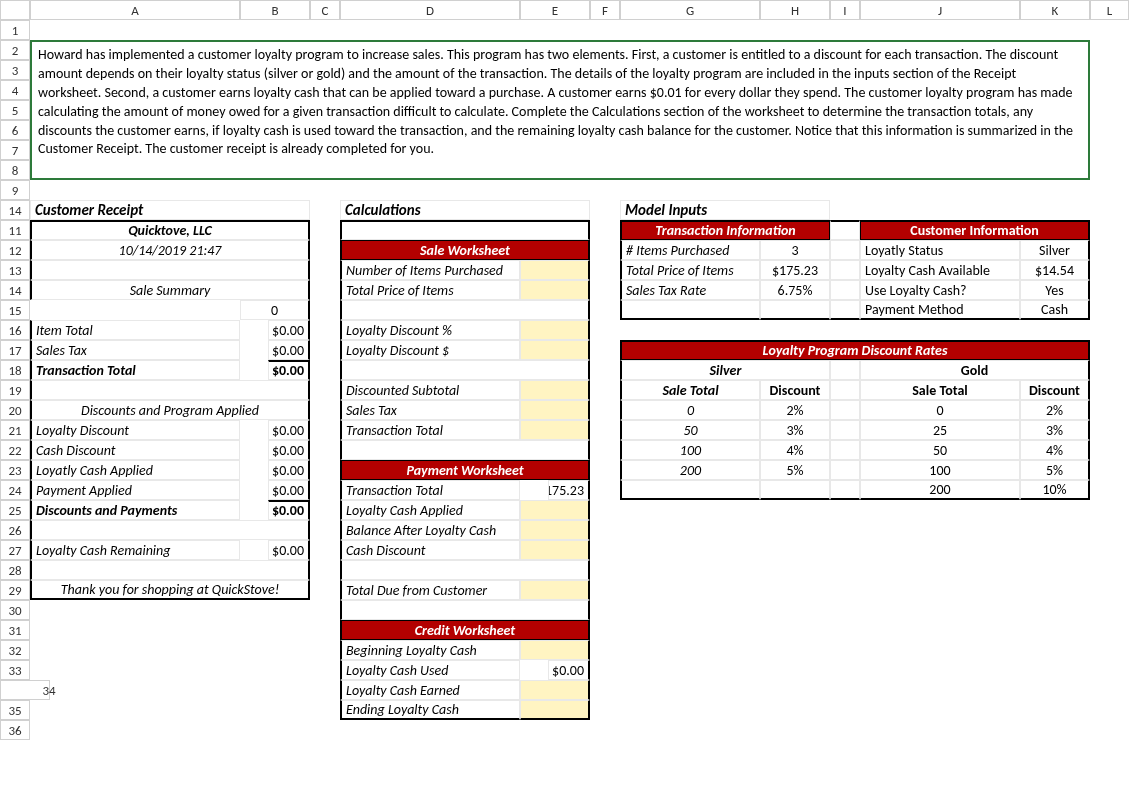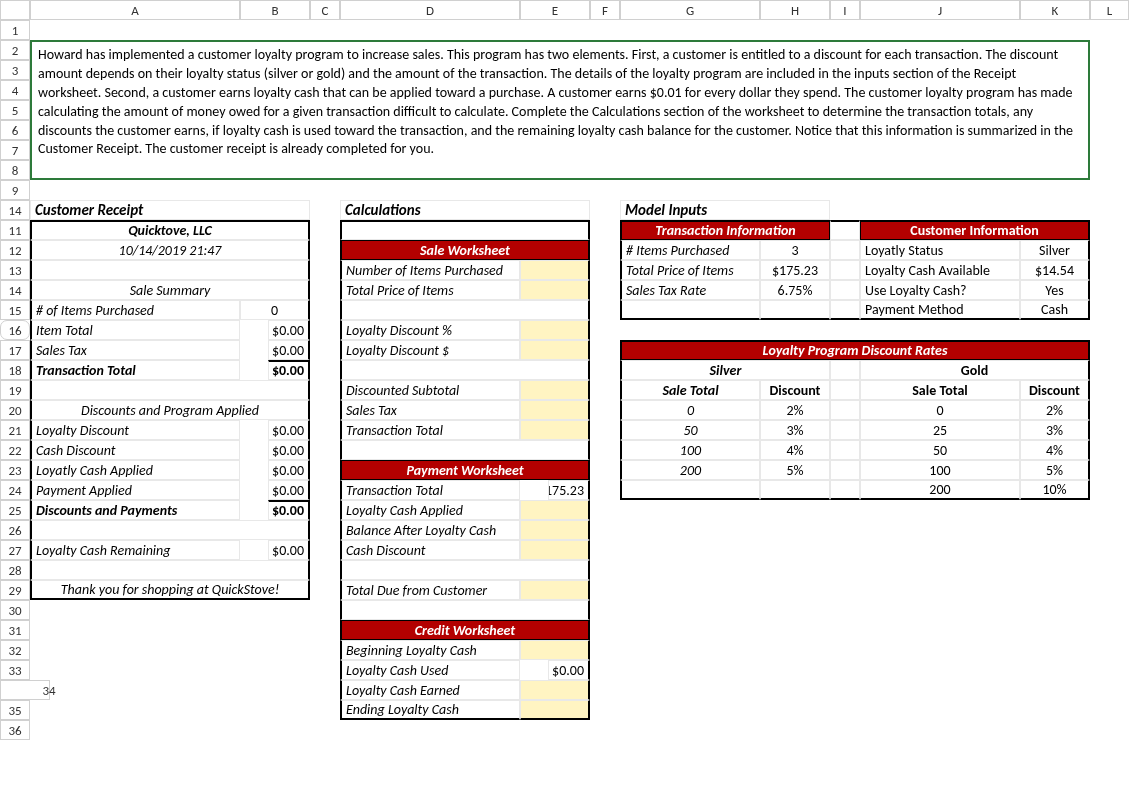--- a/index.html
+++ b/index.html
@@ -91,21 +91,20 @@
   <div class="instructions">Howard has implemented a customer loyalty program to increase sales. This program has two elements. First, a customer is entitled to a discount for each transaction. The discount amount depends on their loyalty status (silver or gold) and the amount of the transaction. The details of the loyalty program are included in the inputs section of the Receipt worksheet. Second, a customer earns loyalty cash that can be applied toward a purchase. A customer earns $0.01 for every dollar they spend. The customer loyalty program has made calculating the amount of money owed for a given transaction difficult to calculate. Complete the Calculations section of the worksheet to determine the transaction totals, any discounts the customer earns, if loyalty cash is used toward the transaction, and the remaining loyalty cash balance for the customer. Notice that this information is summarized in the Customer Receipt. The customer receipt is already completed for you.</div>
 
   <div class="cell section-title" style="grid-column:2/4;grid-row:11">Customer Receipt</div>
   <div class="cell section-title" style="grid-column:5/7;grid-row:11">Calculations</div>
   <div class="cell section-title" style="grid-column:8/10;grid-row:11">Model Inputs</div>
 
   <div class="cell center bold bL bR bT" style="grid-column:2/4;grid-row:12">Quicktove, LLC</div>
   <div class="cell center bL bR" style="grid-column:2/4;grid-row:13">10/14/2019 21:47</div>
   <div class="cell bL bR" style="grid-column:2/4;grid-row:14"></div>
   <div class="cell center italic bL bR" style="grid-column:2/4;grid-row:15">Sale Summary</div>
-  <div class="cell bL" style="grid-column:2;grid-row:16"># of Items Purchased</div>
   <div class="cell center bR" style="grid-column:3;grid-row:16">0</div>
   <div class="cell bL" style="grid-column:2;grid-row:17">Item Total</div>
   <div class="cell right bR" style="grid-column:3;grid-row:17">$0.00</div>
   <div class="cell bL" style="grid-column:2;grid-row:18">Sales Tax</div>
   <div class="cell right bR" style="grid-column:3;grid-row:18">$0.00</div>
   <div class="cell bold bL" style="grid-column:2;grid-row:19">Transaction Total</div>
   <div class="cell right bold bR bT" style="grid-column:3;grid-row:19">$0.00</div>
   <div class="cell bL bR" style="grid-column:2/4;grid-row:20"></div>
   <div class="cell center italic bL bR" style="grid-column:2/4;grid-row:21">Discounts and Program Applied</div>
   <div class="cell bL" style="grid-column:2;grid-row:22">Loyalty Discount</div>
@@ -242,21 +241,21 @@
     <div class="rowhead" style="grid-area: 7 / 1;">6</div>
     <div class="rowhead" style="grid-area: 8 / 1;">7</div>
     <div class="rowhead" style="grid-area: 9 / 1;">8</div>
     <div class="rowhead" style="grid-area: 10 / 1;">9</div>
     <div class="rowhead" style="grid-area: 11 / 1;">14</div>
     <div class="rowhead" style="grid-area: 12 / 1;">11</div>
     <div class="rowhead" style="grid-area: 13 / 1;">12</div>
     <div class="rowhead" style="grid-area: 14 / 1;">13</div>
     <div class="rowhead" style="grid-area: 15 / 1;">14</div>
     <div class="rowhead" style="grid-area: 16 / 1;">15</div>
-    <div class="rowhead" style="grid-area: 17 / 1; border-radius: 7px;">16</div>
+    <div class="rowhead" style="grid-area: 17 / 1;">16</div>
     <div class="rowhead" style="grid-area: 18 / 1;">17</div>
     <div class="rowhead" style="grid-area: 19 / 1;">18</div>
     <div class="rowhead" style="grid-area: 20 / 1;">19</div>
     <div class="rowhead" style="grid-area: 21 / 1;">20</div>
     <div class="rowhead" style="grid-area: 22 / 1;">21</div>
     <div class="rowhead" style="grid-area: 23 / 1;">22</div>
     <div class="rowhead" style="grid-area: 24 / 1;">23</div>
     <div class="rowhead" style="grid-area: 25 / 1;">24</div>
     <div class="rowhead" style="grid-area: 26 / 1;">25</div>
     <div class="rowhead" style="grid-area: 27 / 1;">26</div>

